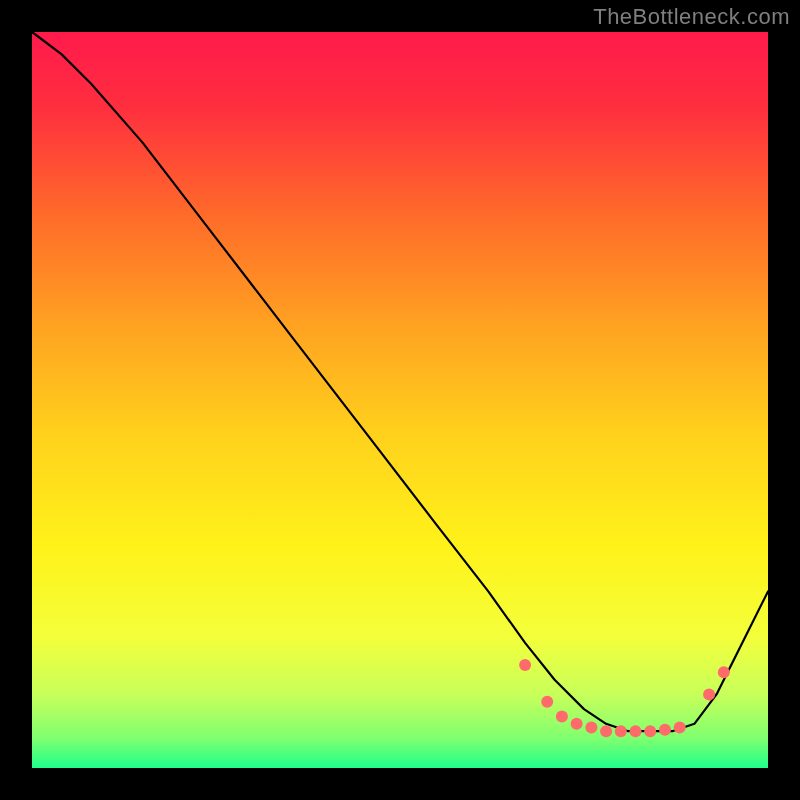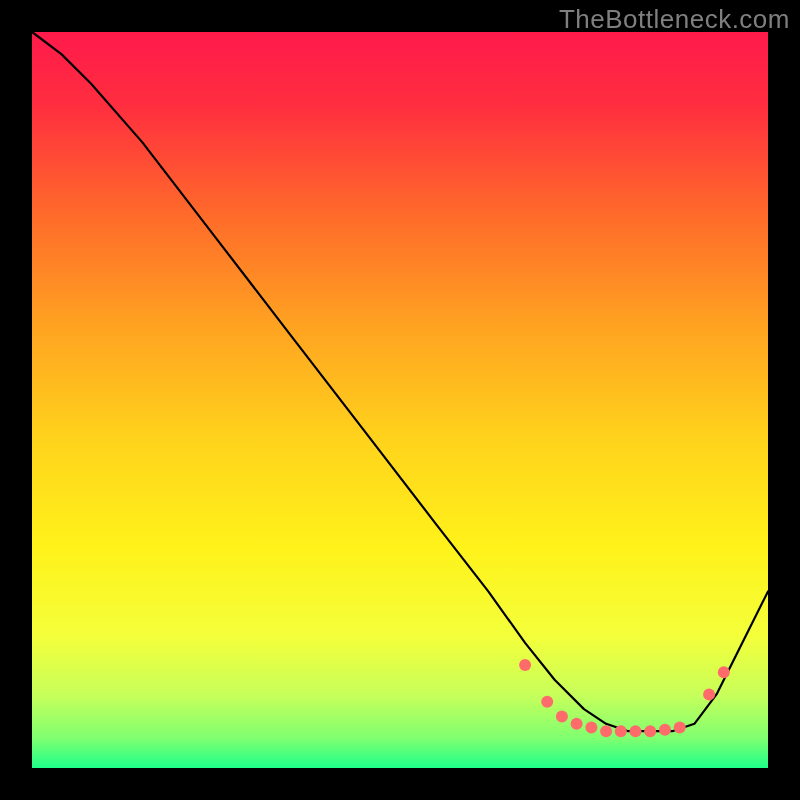--- a/index.html
+++ b/index.html
@@ -15,21 +15,21 @@
     position: relative;
     width: 800px;
     height: 800px;
     background: #000;
   }
   .watermark {
     position: absolute;
     top: 4px;
     right: 10px;
     color: #7f7f7f;
-    font-size: 26px;
+    font-size: 22px;
     font-weight: 400;
     letter-spacing: 0.5px;
     z-index: 5;
   }
   svg {
     position: absolute;
     top: 0;
     left: 0;
   }
 </style>

